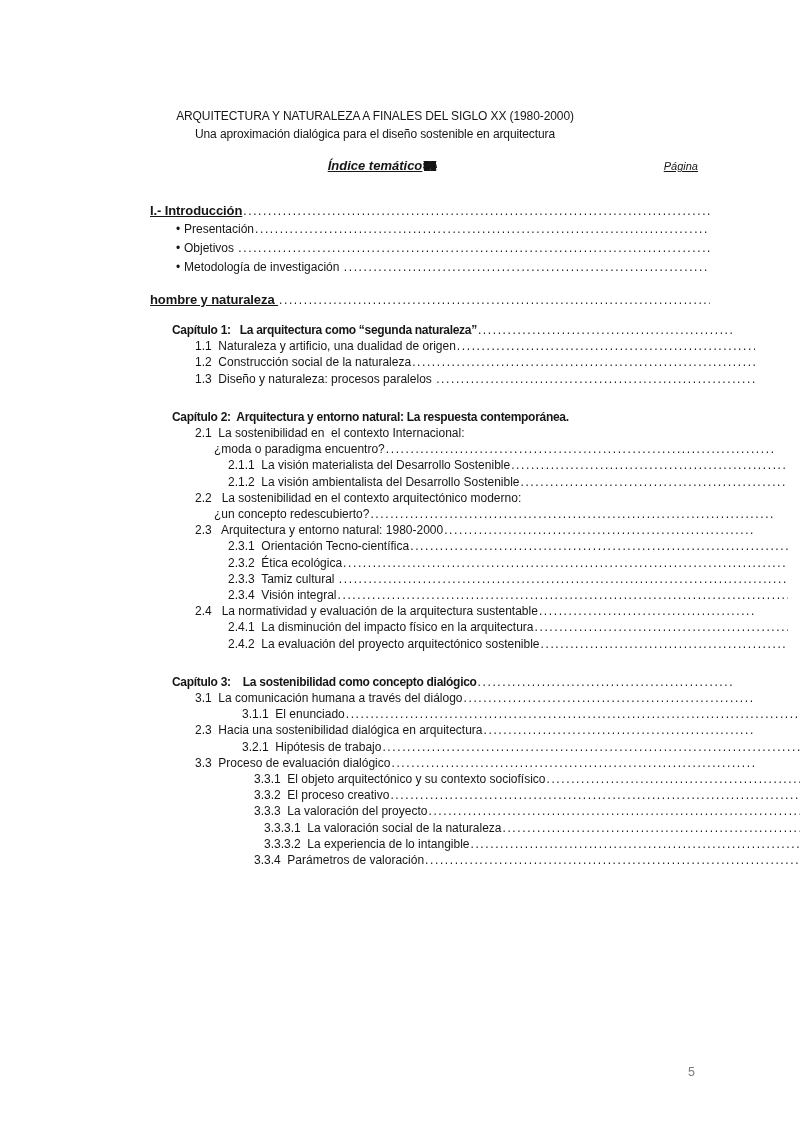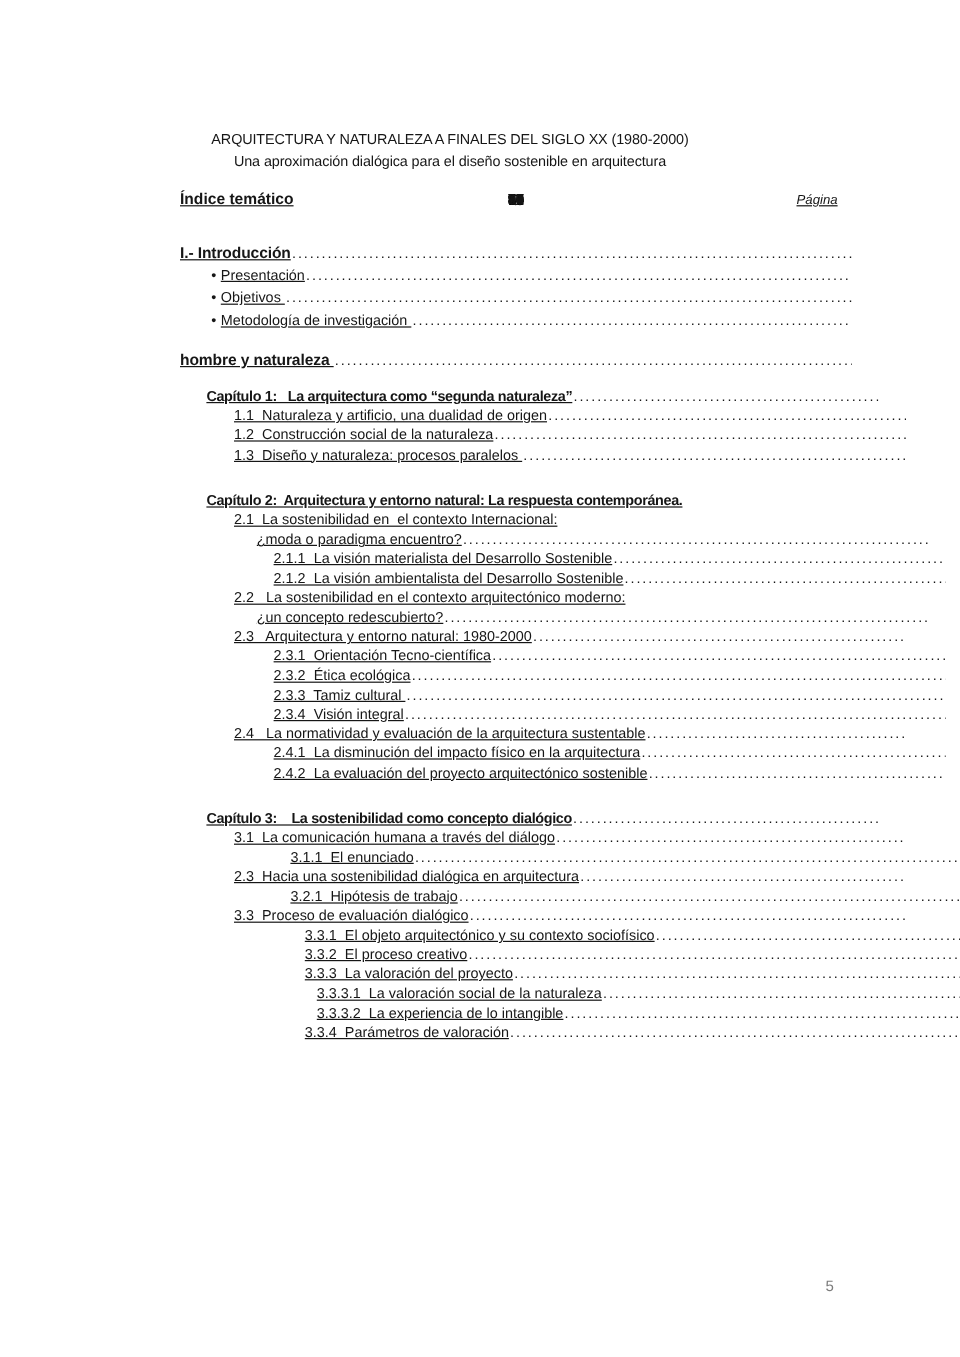--- a/index.html
+++ b/index.html
@@ -16,36 +16,37 @@
   .titles {
     position:absolute; top:107px; left:0; width:750px;
     text-align:center; white-space:nowrap;
     font-size:12px; line-height:18px; letter-spacing:-0.1px;
   }
 
   .content { position:absolute; top:158px; left:150px; width:560px; }
 
   .index-row { display:flex; align-items:baseline; }
   .index-title {
-    width:450px; text-align:left; font-weight:bold; font-size:13px;
+    width:450px; text-align:center; font-weight:bold; font-size:13px;
     text-decoration:underline;
+    font-style:italic;
   }
   .page-label {
     width:110px; box-sizing:border-box; text-align:right; padding-right:12px;
     text-decoration:underline; font-size:11px;font-style:italic;
   }
 
   #toc { margin-top:29px; }
   .toc-group { margin-top:22px; }
   .toc-group:first-child { margin-top:0; }
   .toc-group:nth-child(2) { margin-top:14px; }
   .toc-group:nth-child(3) { margin-top:13px; }
 
   .toc-row { display:flex; align-items:baseline; line-height:16.2px; width:560px; }
-  .toc-row .label { white-space:pre; flex:0 1 auto;text-decoration:underline; }
+  .toc-row .label { white-space:pre; flex:0 1 auto; }
   .toc-row .fill {
     flex:1 1 auto; min-width:0; overflow:hidden; white-space:nowrap;
     letter-spacing:1.6px; padding-left:1px;
   }
   .toc-row .page { flex:0 0 110px; text-align:center; font-size:12px; font-weight:normal; }
 
   
   .toc-row.section { line-height:18px; font-size:13px; }
   .toc-row.section .label { font-weight:bold; text-decoration:underline; letter-spacing:-0.1px; }
   .toc-row.section .fill { font-size:12px; }

